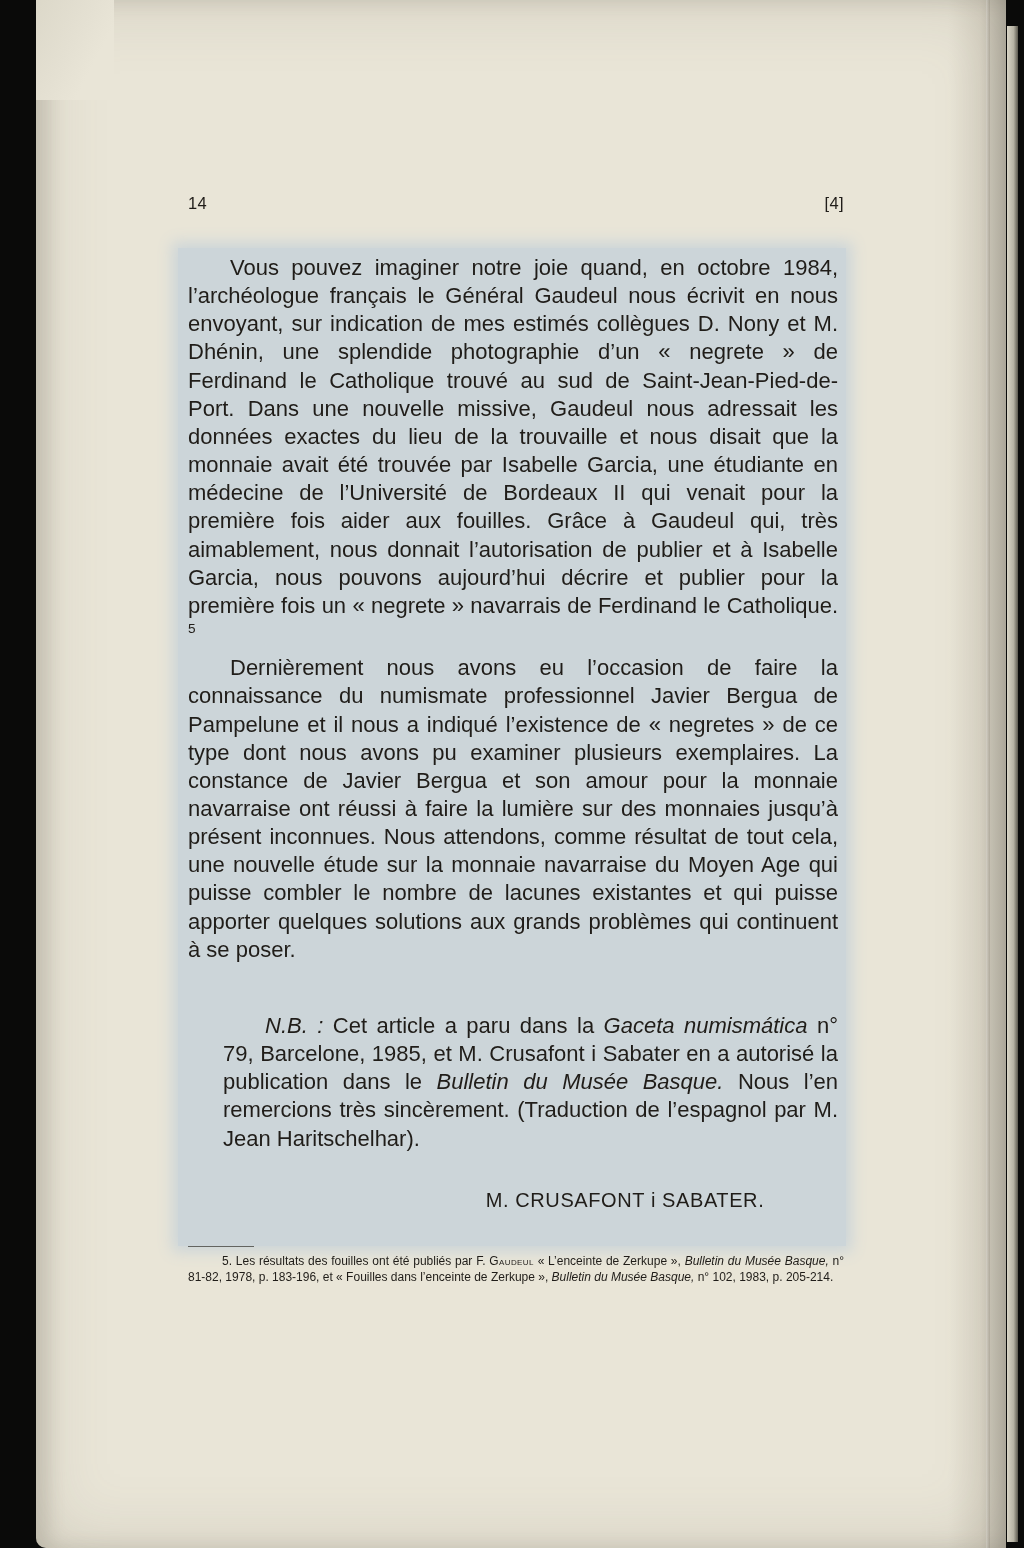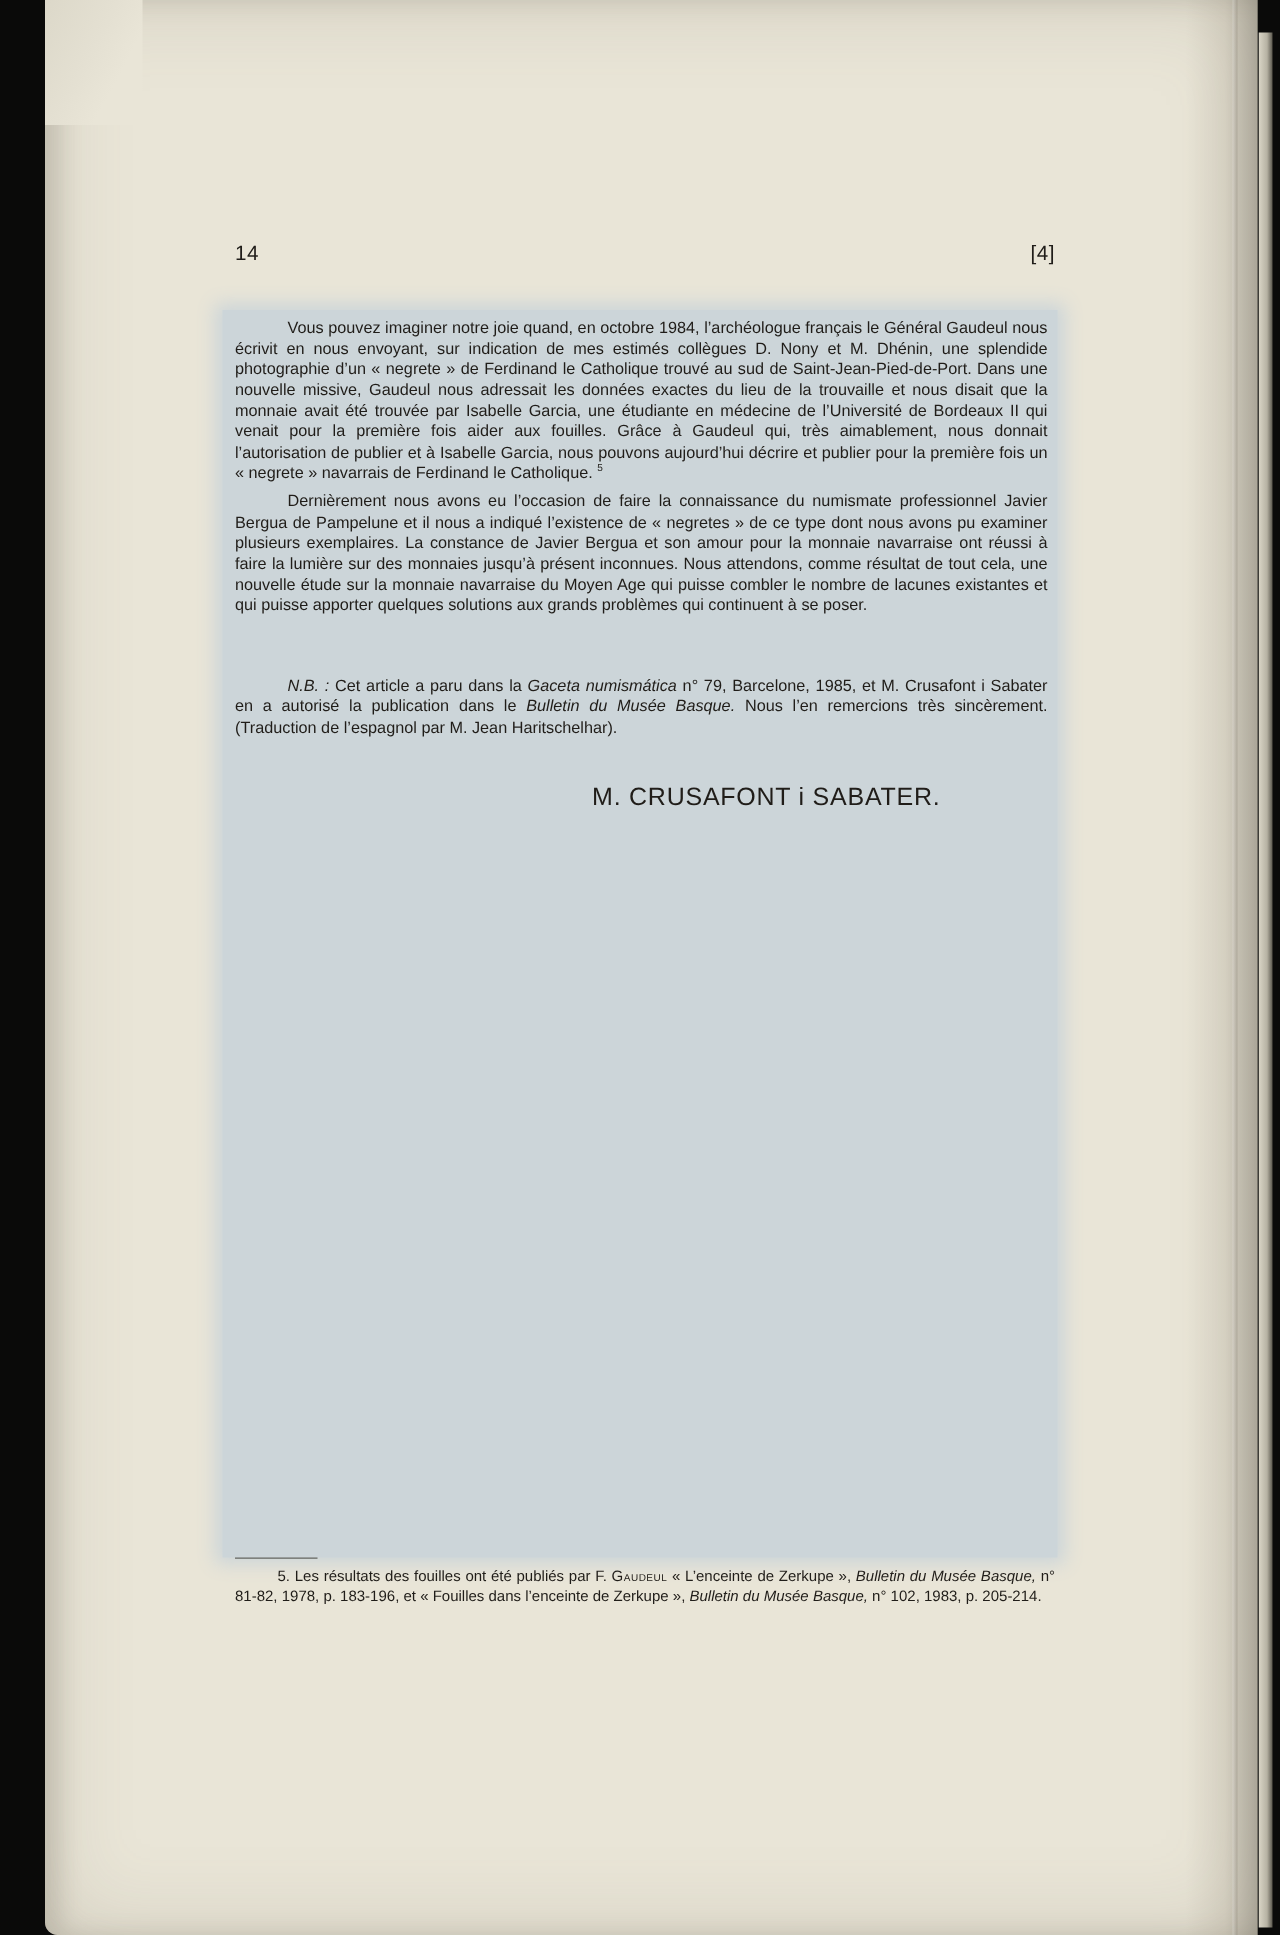--- a/index.html
+++ b/index.html
@@ -40,27 +40,27 @@
     font-size:16.5px;letter-spacing:.4px;
   }
   .header .title{letter-spacing:.9px;}
   .tint{
     position:absolute;left:142px;top:248px;width:668px;height:998px;
     background:var(--tint,#ccd5d9);
     box-shadow:0 0 14px 6px var(--tint,#ccd5d9);
     padding:6px 8px 0 10px;box-sizing:border-box;overflow:hidden;
   }
   .para{
-    font-size:13px;line-height:1.28;text-align:justify;
+    font-size:22px;line-height:1.28;text-align:justify;
     margin:0 0 6px 0;text-indent:42px;
   }
   .para sup{font-size:.62em;line-height:0;}
-  .nb{margin-top:48px;}
+  .nb{margin-top:48px;margin-left:35px;}
   .signature{
-    margin-top:36px;text-align:center;position:relative;left:100px;
+    margin-top:36px;text-align:center;position:relative;left:112px;
     font-size:20px;letter-spacing:.6px;
   }
   .footnote-block{
     position:absolute;left:152px;top:1246px;width:656px;
   }
   .footnote-rule{
     width:66px;height:1px;background:rgba(40,38,32,.65);margin:0 0 6px 0;
   }
   .footnote{
     font-size:12px;line-height:1.34;text-align:justify;

